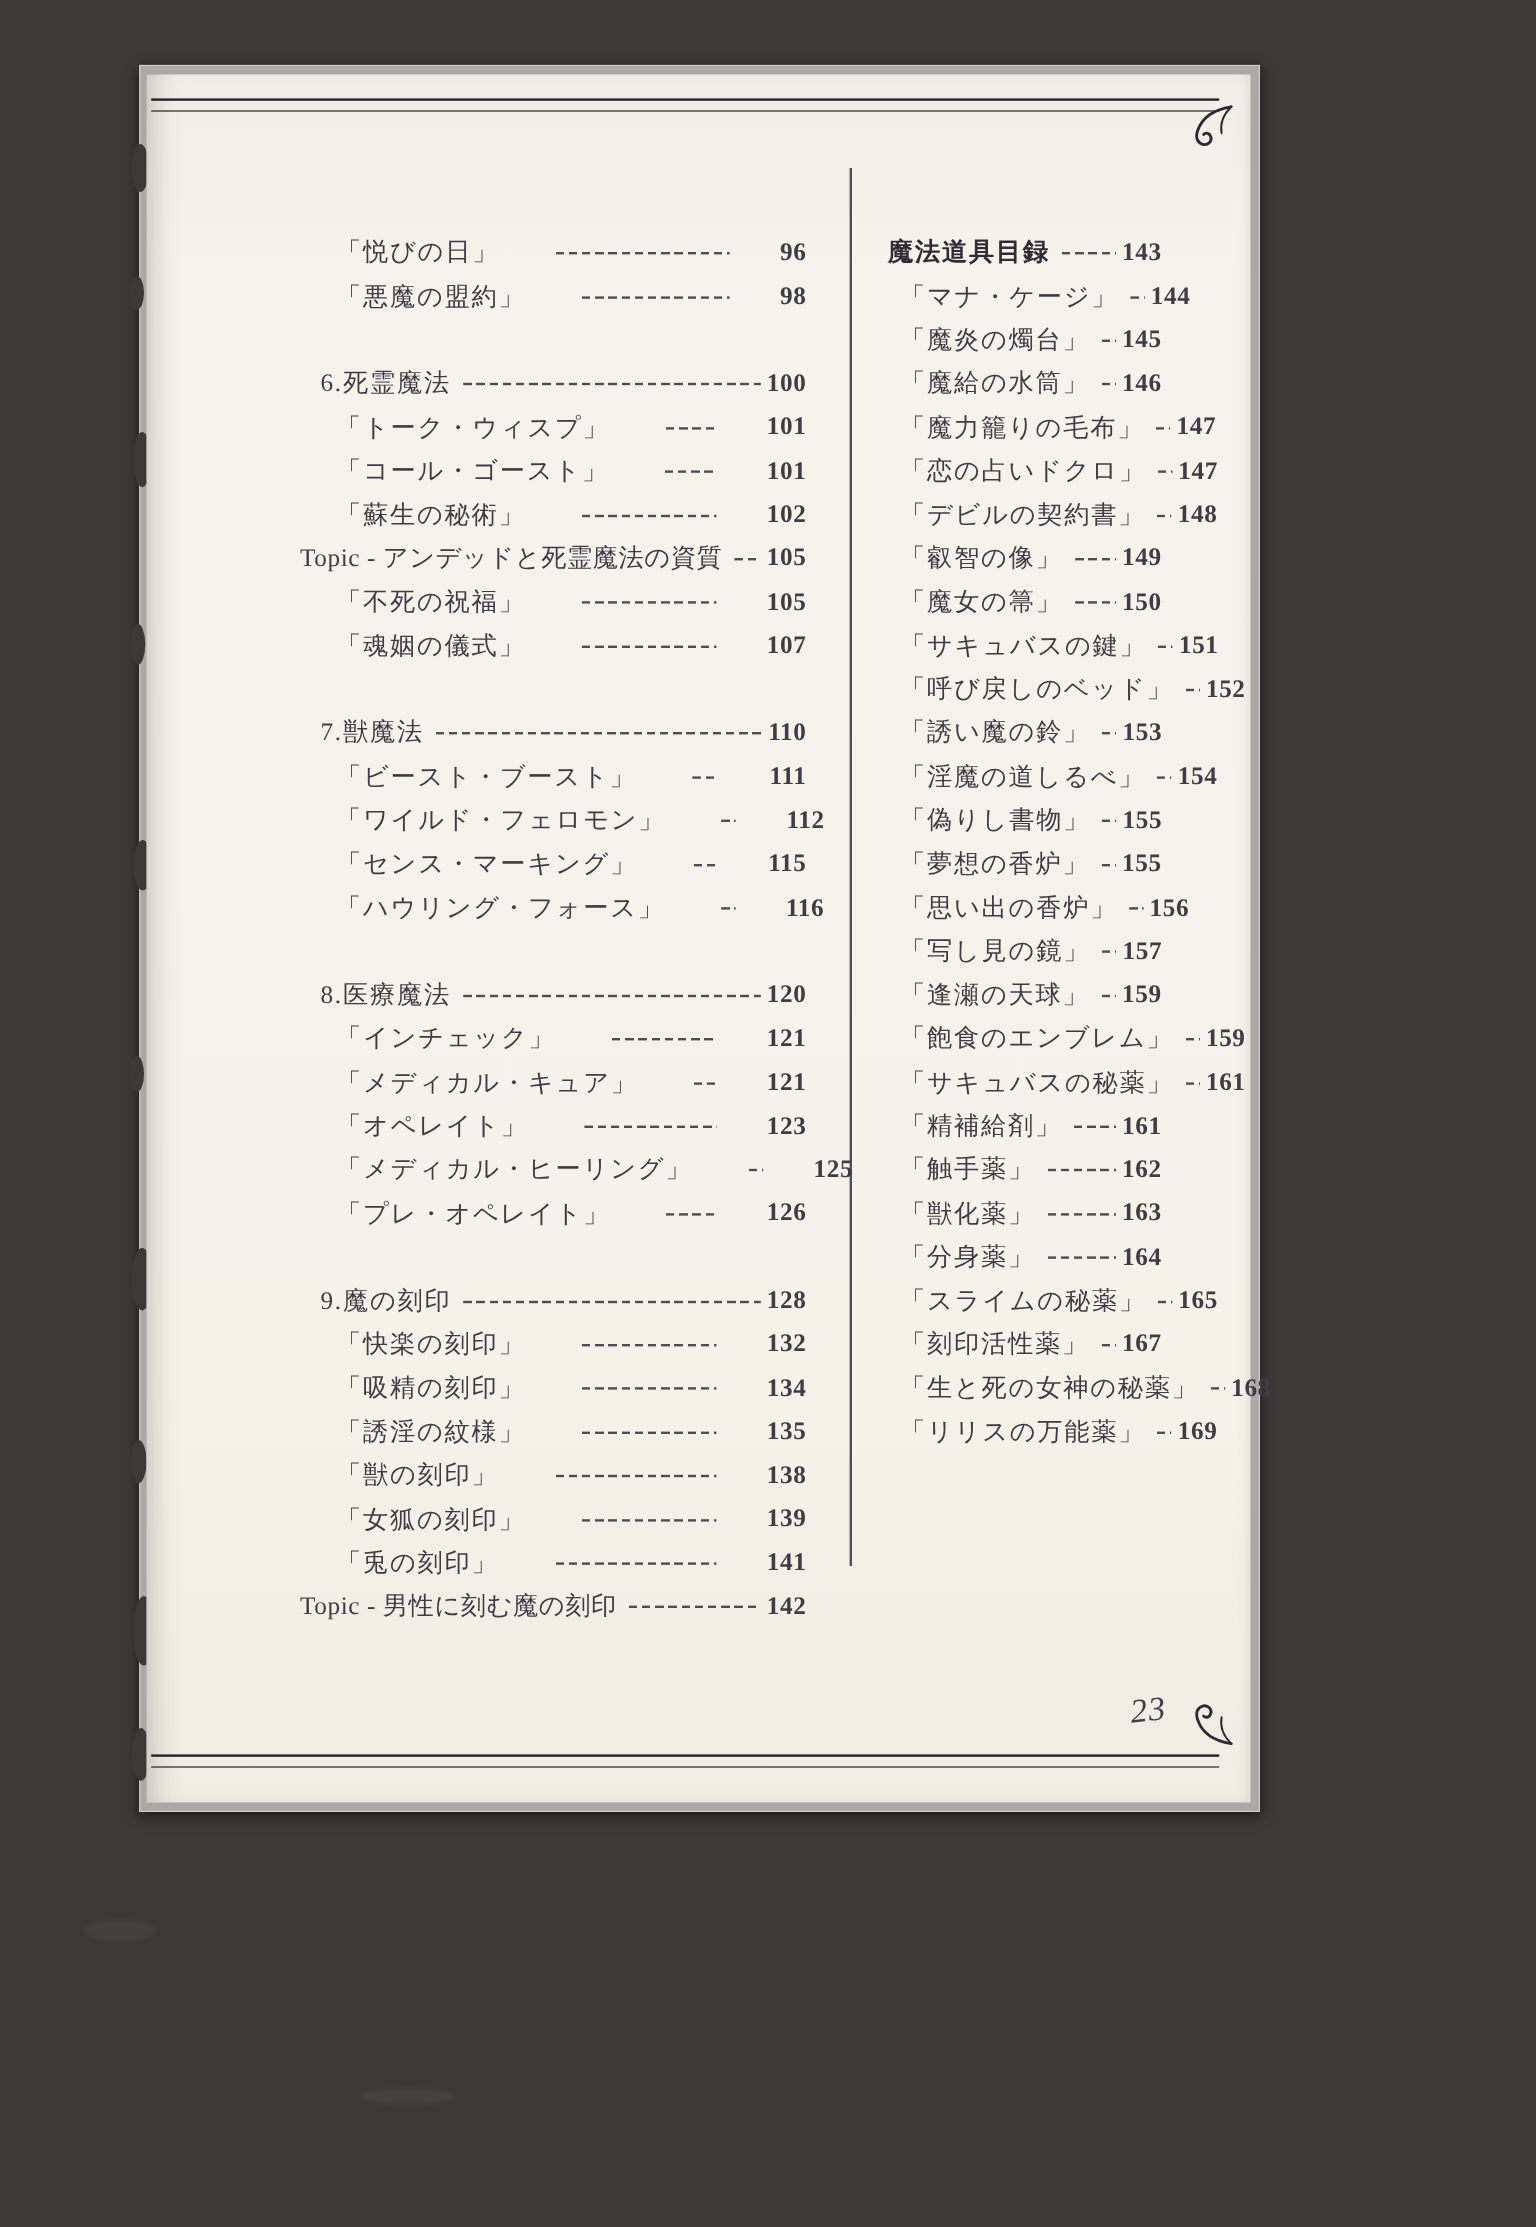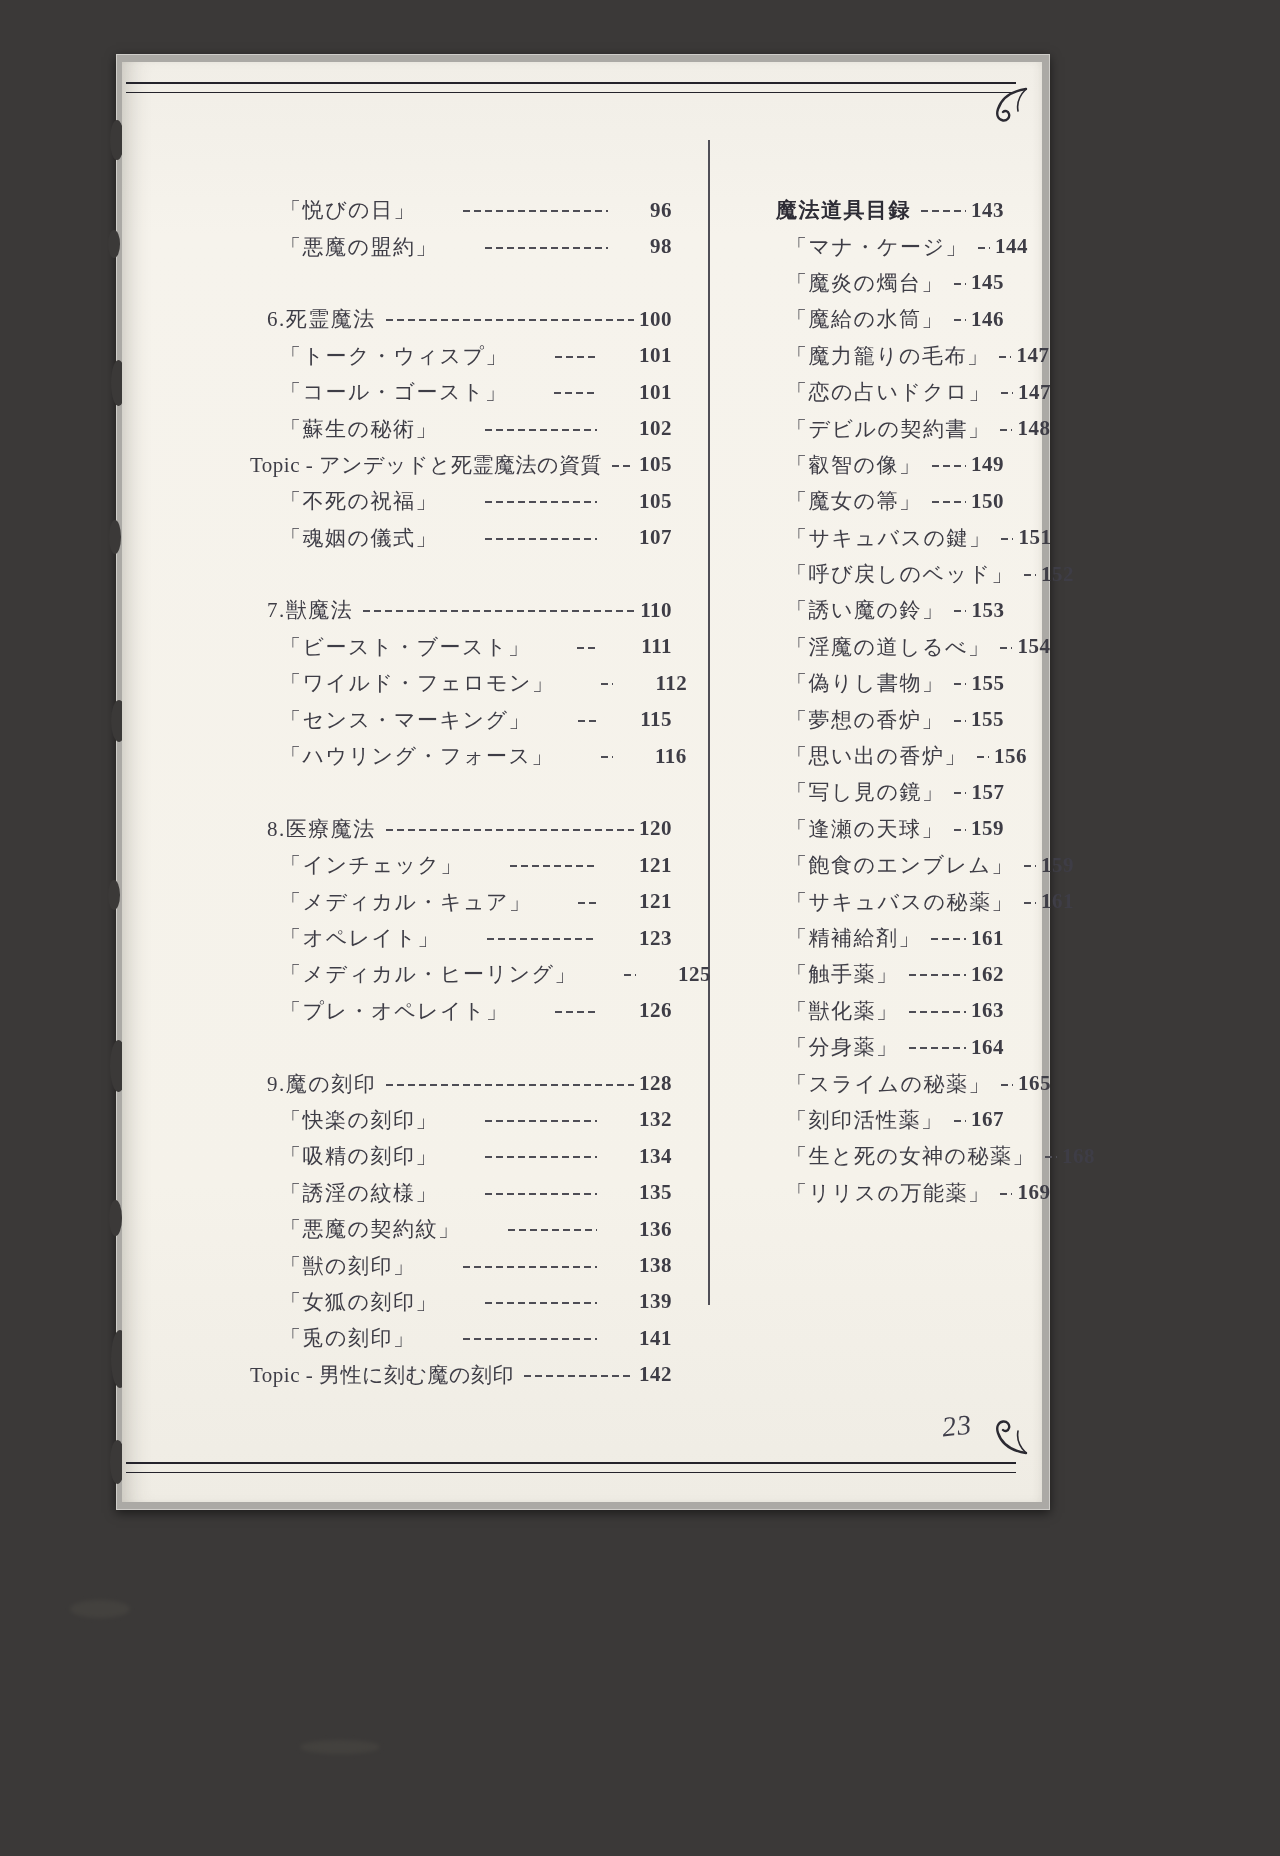--- a/index.html
+++ b/index.html
@@ -29,21 +29,21 @@
   }
   .rule.top{top:20px;}
   .rule.bottom{top:1400px;}
   
   .corner{position:absolute;width:38px;height:38px;right:14px;}
   .corner.top{top:24px;}
   .corner.bottom{top:1356px;transform:scaleY(-1);}
   
   .col{position:absolute;top:130px;}
   .col-left{left:98px;width:452px;}
-  .col-right{left:649px;width:233px;}
+  .col-right{left:613px;width:233px;}
   .divider{
     position:absolute;left:586px;top:78px;width:1.5px;height:1165px;
     background:#504f57;
   }
   
   .toc-row{
     display:flex;align-items:center;height:36.4px;
     color:#3e3d46;font-size:21px;
   }
   .toc-row.gap{margin-top:36.4px;}
@@ -220,25 +220,20 @@
         <span class="title">「吸精の刻印」</span>
         <span class="leader"></span>
         <span class="pageno">134</span>
       </div>
       <div class="toc-row entry">
         <span class="title">「誘淫の紋様」</span>
         <span class="leader"></span>
         <span class="pageno">135</span>
       </div>
       <div class="toc-row entry">
-        <span class="title">「悪魔の契約紋」</span>
-        <span class="leader"></span>
-        <span class="pageno">136</span>
-      </div>
-      <div class="toc-row entry">
         <span class="title">「獣の刻印」</span>
         <span class="leader"></span>
         <span class="pageno">138</span>
       </div>
       <div class="toc-row entry">
         <span class="title">「女狐の刻印」</span>
         <span class="leader"></span>
         <span class="pageno">139</span>
       </div>
       <div class="toc-row entry">

